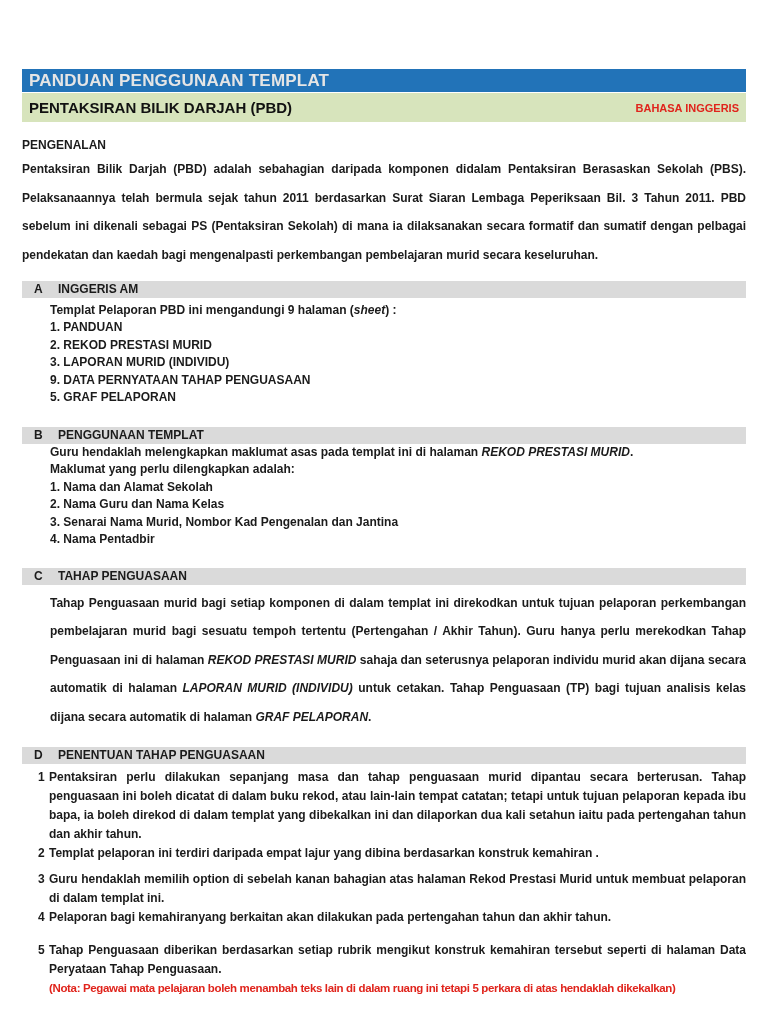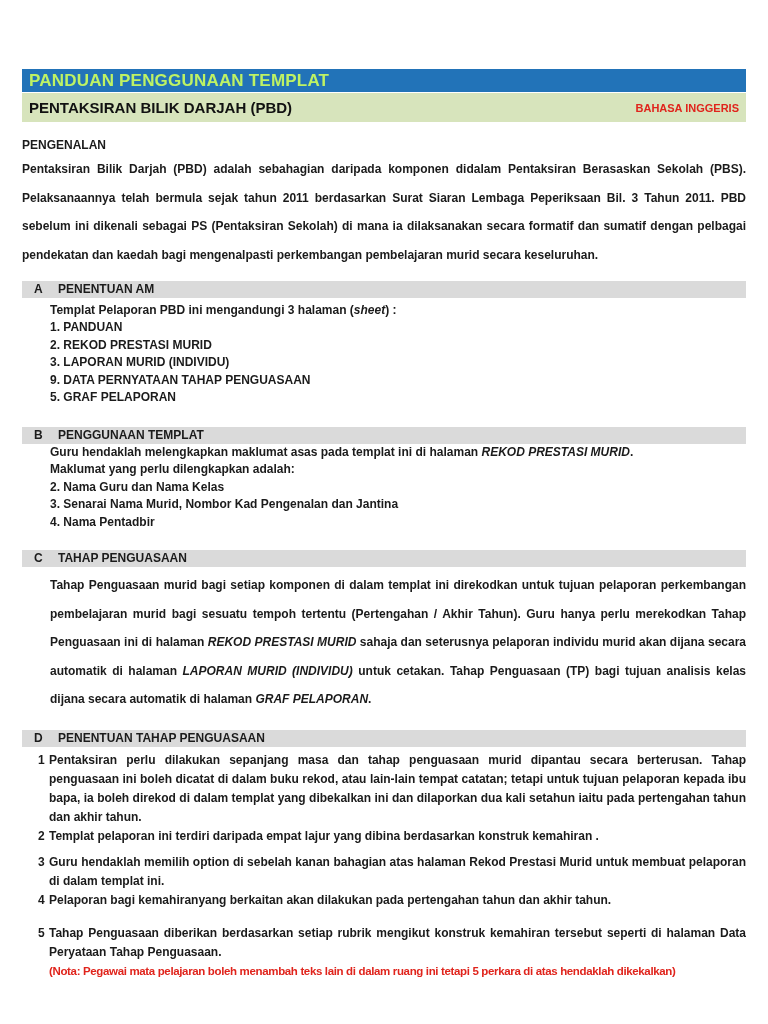--- a/index.html
+++ b/index.html
@@ -1,20 +1,20 @@
 <!DOCTYPE html>
 <html><head>
 <meta charset="utf-8">
 <style>
   html,body{margin:0;padding:0;background:#ffffff;}
   .page{position:relative;width:768px;height:1024px;background:#ffffff;overflow:hidden;
         font-family:"Liberation Sans",sans-serif;color:#1b1b1b;}
   .content{position:absolute;left:22px;right:22px;top:0;}
 
-  .title-bar{margin-top:69px;height:23px;background:#2273B8;color:#bef264;
+  .title-bar{margin-top:69px;height:23px;background:#2273B8;color:#e5e5e5;
              font-size:17px;font-weight:700;line-height:23px;padding-left:7px;letter-spacing:.2px;}
   .subtitle-bar{margin-top:1px;height:29px;background:#D7E4BC;display:flex;
                 justify-content:space-between;align-items:center;padding:0 7px;}
   .subtitle-bar .subtitle{font-size:15px;font-weight:700;color:#111;}
   .subtitle-bar .badge{font-size:11px;font-weight:700;color:#E0241C;}
 
   .intro{margin-top:16px;}
   .intro-heading{font-size:12px;font-weight:700;}
   .intro-body{margin-top:3px;font-size:12px;font-weight:700;line-height:28.5px;
               text-align:justify;text-align-last:left;}
@@ -62,40 +62,41 @@
     </div>
 
     <div class="intro">
       <div class="intro-heading">PENGENALAN</div>
       <div class="intro-body">Pentaksiran Bilik Darjah (PBD) adalah sebahagian daripada komponen didalam Pentaksiran Berasaskan Sekolah (PBS). Pelaksanaannya telah bermula sejak tahun 2011 berdasarkan Surat Siaran Lembaga Peperiksaan Bil. 3 Tahun 2011. PBD sebelum ini dikenali sebagai PS (Pentaksiran Sekolah) di mana ia dilaksanakan secara formatif dan sumatif dengan pelbagai pendekatan dan kaedah bagi mengenalpasti perkembangan pembelajaran murid secara keseluruhan.</div>
     </div>
 
     <div class="sec-a">
       <div class="sec-bar">
         <span class="sec-letter">A</span>
-        <span>PENENTUAN AM</span>
+        <span>INGGERIS AM</span>
       </div>
       <div class="sec-body">
-        <div class="lead"><span>Templat Pelaporan PBD ini mengandungi 3 halaman (</span><span class="em">sheet</span><span>) :</span></div>
+        <div class="lead"><span>Templat Pelaporan PBD ini mengandungi 9 halaman (</span><span class="em">sheet</span><span>) :</span></div>
         <div class="plain-item">1. PANDUAN</div>
         <div class="plain-item">2. REKOD PRESTASI MURID</div>
         <div class="plain-item">3. LAPORAN MURID (INDIVIDU)</div>
         <div class="plain-item">9. DATA PERNYATAAN TAHAP PENGUASAAN</div>
         <div class="plain-item">5. GRAF PELAPORAN</div>
       </div>
     </div>
 
     <div class="sec-b">
       <div class="sec-bar">
         <span class="sec-letter">B</span>
         <span>PENGGUNAAN TEMPLAT</span>
       </div>
       <div class="sec-body">
         <div class="b-line"><span>Guru hendaklah melengkapkan maklumat asas pada templat ini di halaman </span><span class="em">REKOD PRESTASI MURID</span><span>.</span></div>
         <div class="b-line">Maklumat yang perlu dilengkapkan adalah:</div>
+        <div class="plain-item">1. Nama dan Alamat Sekolah</div>
         <div class="plain-item">2. Nama Guru dan Nama Kelas</div>
         <div class="plain-item">3. Senarai Nama Murid, Nombor Kad Pengenalan dan Jantina</div>
         <div class="plain-item">4. Nama Pentadbir</div>
       </div>
     </div>
 
     <div class="sec-c">
       <div class="sec-bar">
         <span class="sec-letter">C</span>
         <span>TAHAP PENGUASAAN</span>

